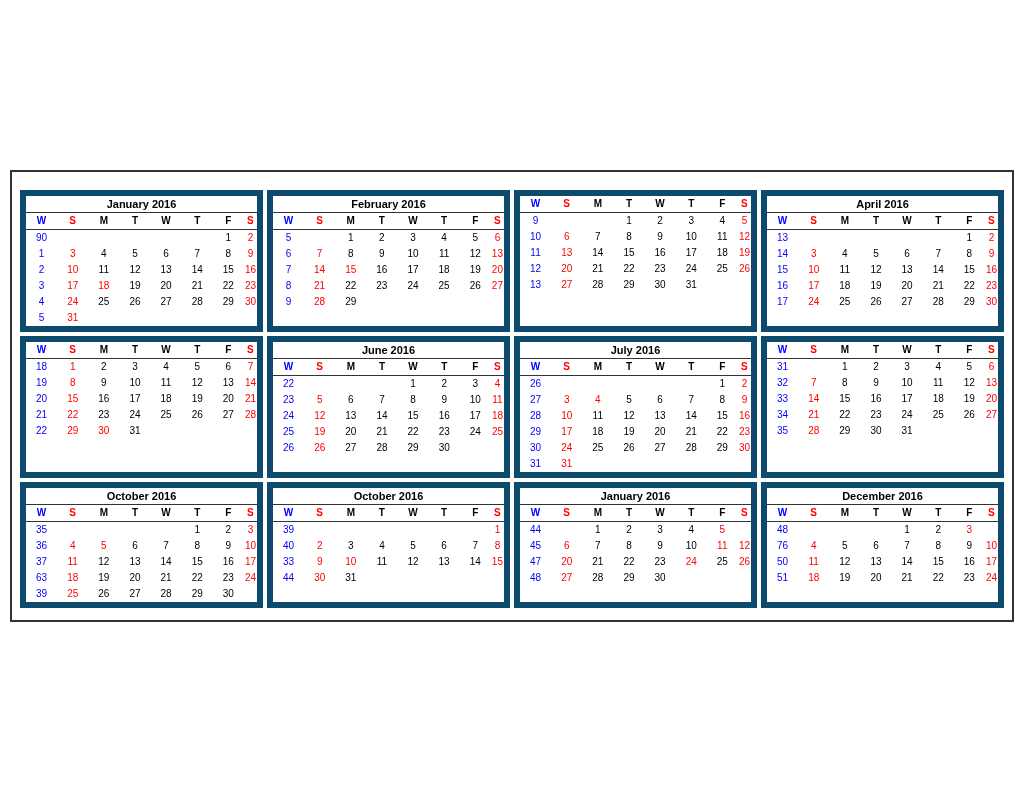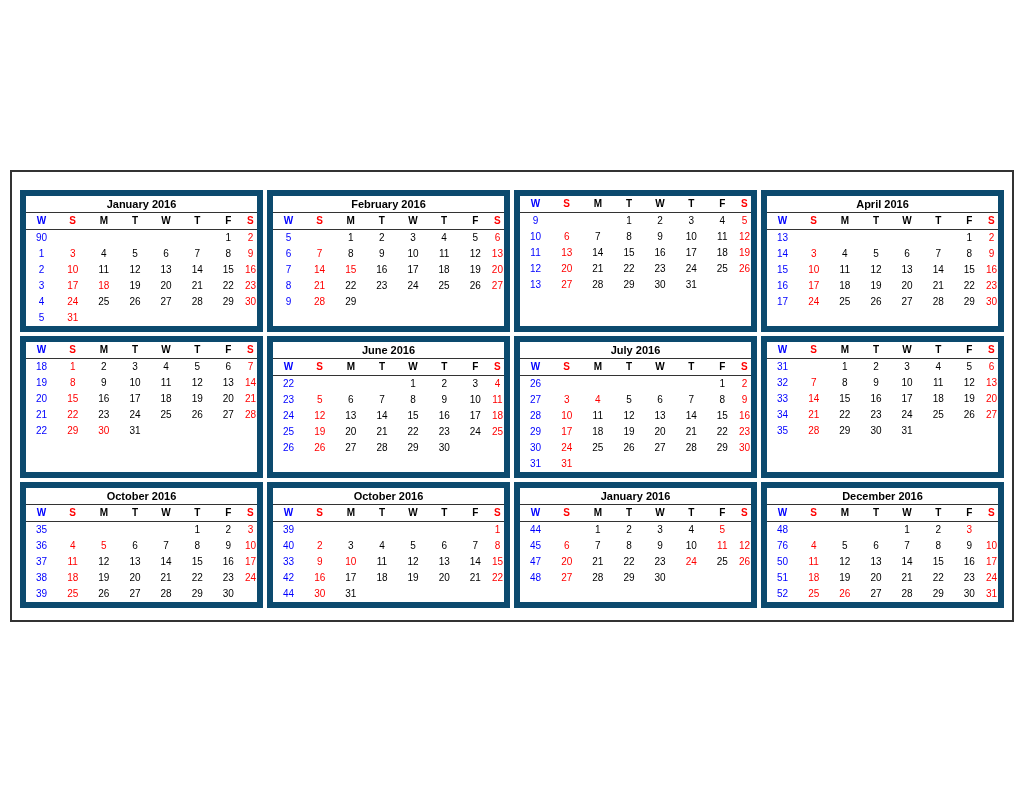--- a/index.html
+++ b/index.html
@@ -691,21 +691,21 @@
               <td class="week-num">37</td>
               <td class="sunday">11</td>
               <td class="normal">12</td>
               <td class="normal">13</td>
               <td class="normal">14</td>
               <td class="normal">15</td>
               <td class="normal">16</td>
               <td class="saturday">17</td>
             </tr>
             <tr>
-              <td class="week-num">38</td>
+              <td class="week-num">63</td>
               <td class="sunday">18</td>
               <td class="normal">19</td>
               <td class="normal">20</td>
               <td class="normal">21</td>
               <td class="normal">22</td>
               <td class="normal">23</td>
               <td class="saturday">24</td>
             </tr>
             <tr>
               <td class="week-num">39</td>
@@ -760,30 +760,20 @@
               <td class="week-num">33</td>
               <td class="sunday">9</td>
               <td class="holiday">10</td>
               <td class="normal">11</td>
               <td class="normal">12</td>
               <td class="normal">13</td>
               <td class="normal">14</td>
               <td class="saturday">15</td>
             </tr>
             <tr>
-              <td class="week-num">42</td>
-              <td class="sunday">16</td>
-              <td class="normal">17</td>
-              <td class="normal">18</td>
-              <td class="normal">19</td>
-              <td class="normal">20</td>
-              <td class="normal">21</td>
-              <td class="saturday">22</td>
-            </tr>
-            <tr>
               <td class="week-num">44</td>
               <td class="sunday">30</td>
               <td class="normal">31</td>
               <td class="normal"></td>
               <td class="normal"></td>
               <td class="normal"></td>
               <td class="normal"></td>
               <td class="saturday"></td>
             </tr>
           </tbody>
@@ -895,28 +885,18 @@
             <tr>
               <td class="week-num">51</td>
               <td class="sunday">18</td>
               <td class="normal">19</td>
               <td class="normal">20</td>
               <td class="normal">21</td>
               <td class="normal">22</td>
               <td class="normal">23</td>
               <td class="saturday">24</td>
             </tr>
-            <tr>
-              <td class="week-num">52</td>
-              <td class="holiday">25</td>
-              <td class="holiday">26</td>
-              <td class="normal">27</td>
-              <td class="normal">28</td>
-              <td class="normal">29</td>
-              <td class="normal">30</td>
-              <td class="saturday">31</td>
-            </tr>
           </tbody>
         </table>
       </div>
     </div>
   <div class="footer"></div>
 </div>
 
 </body></html>

